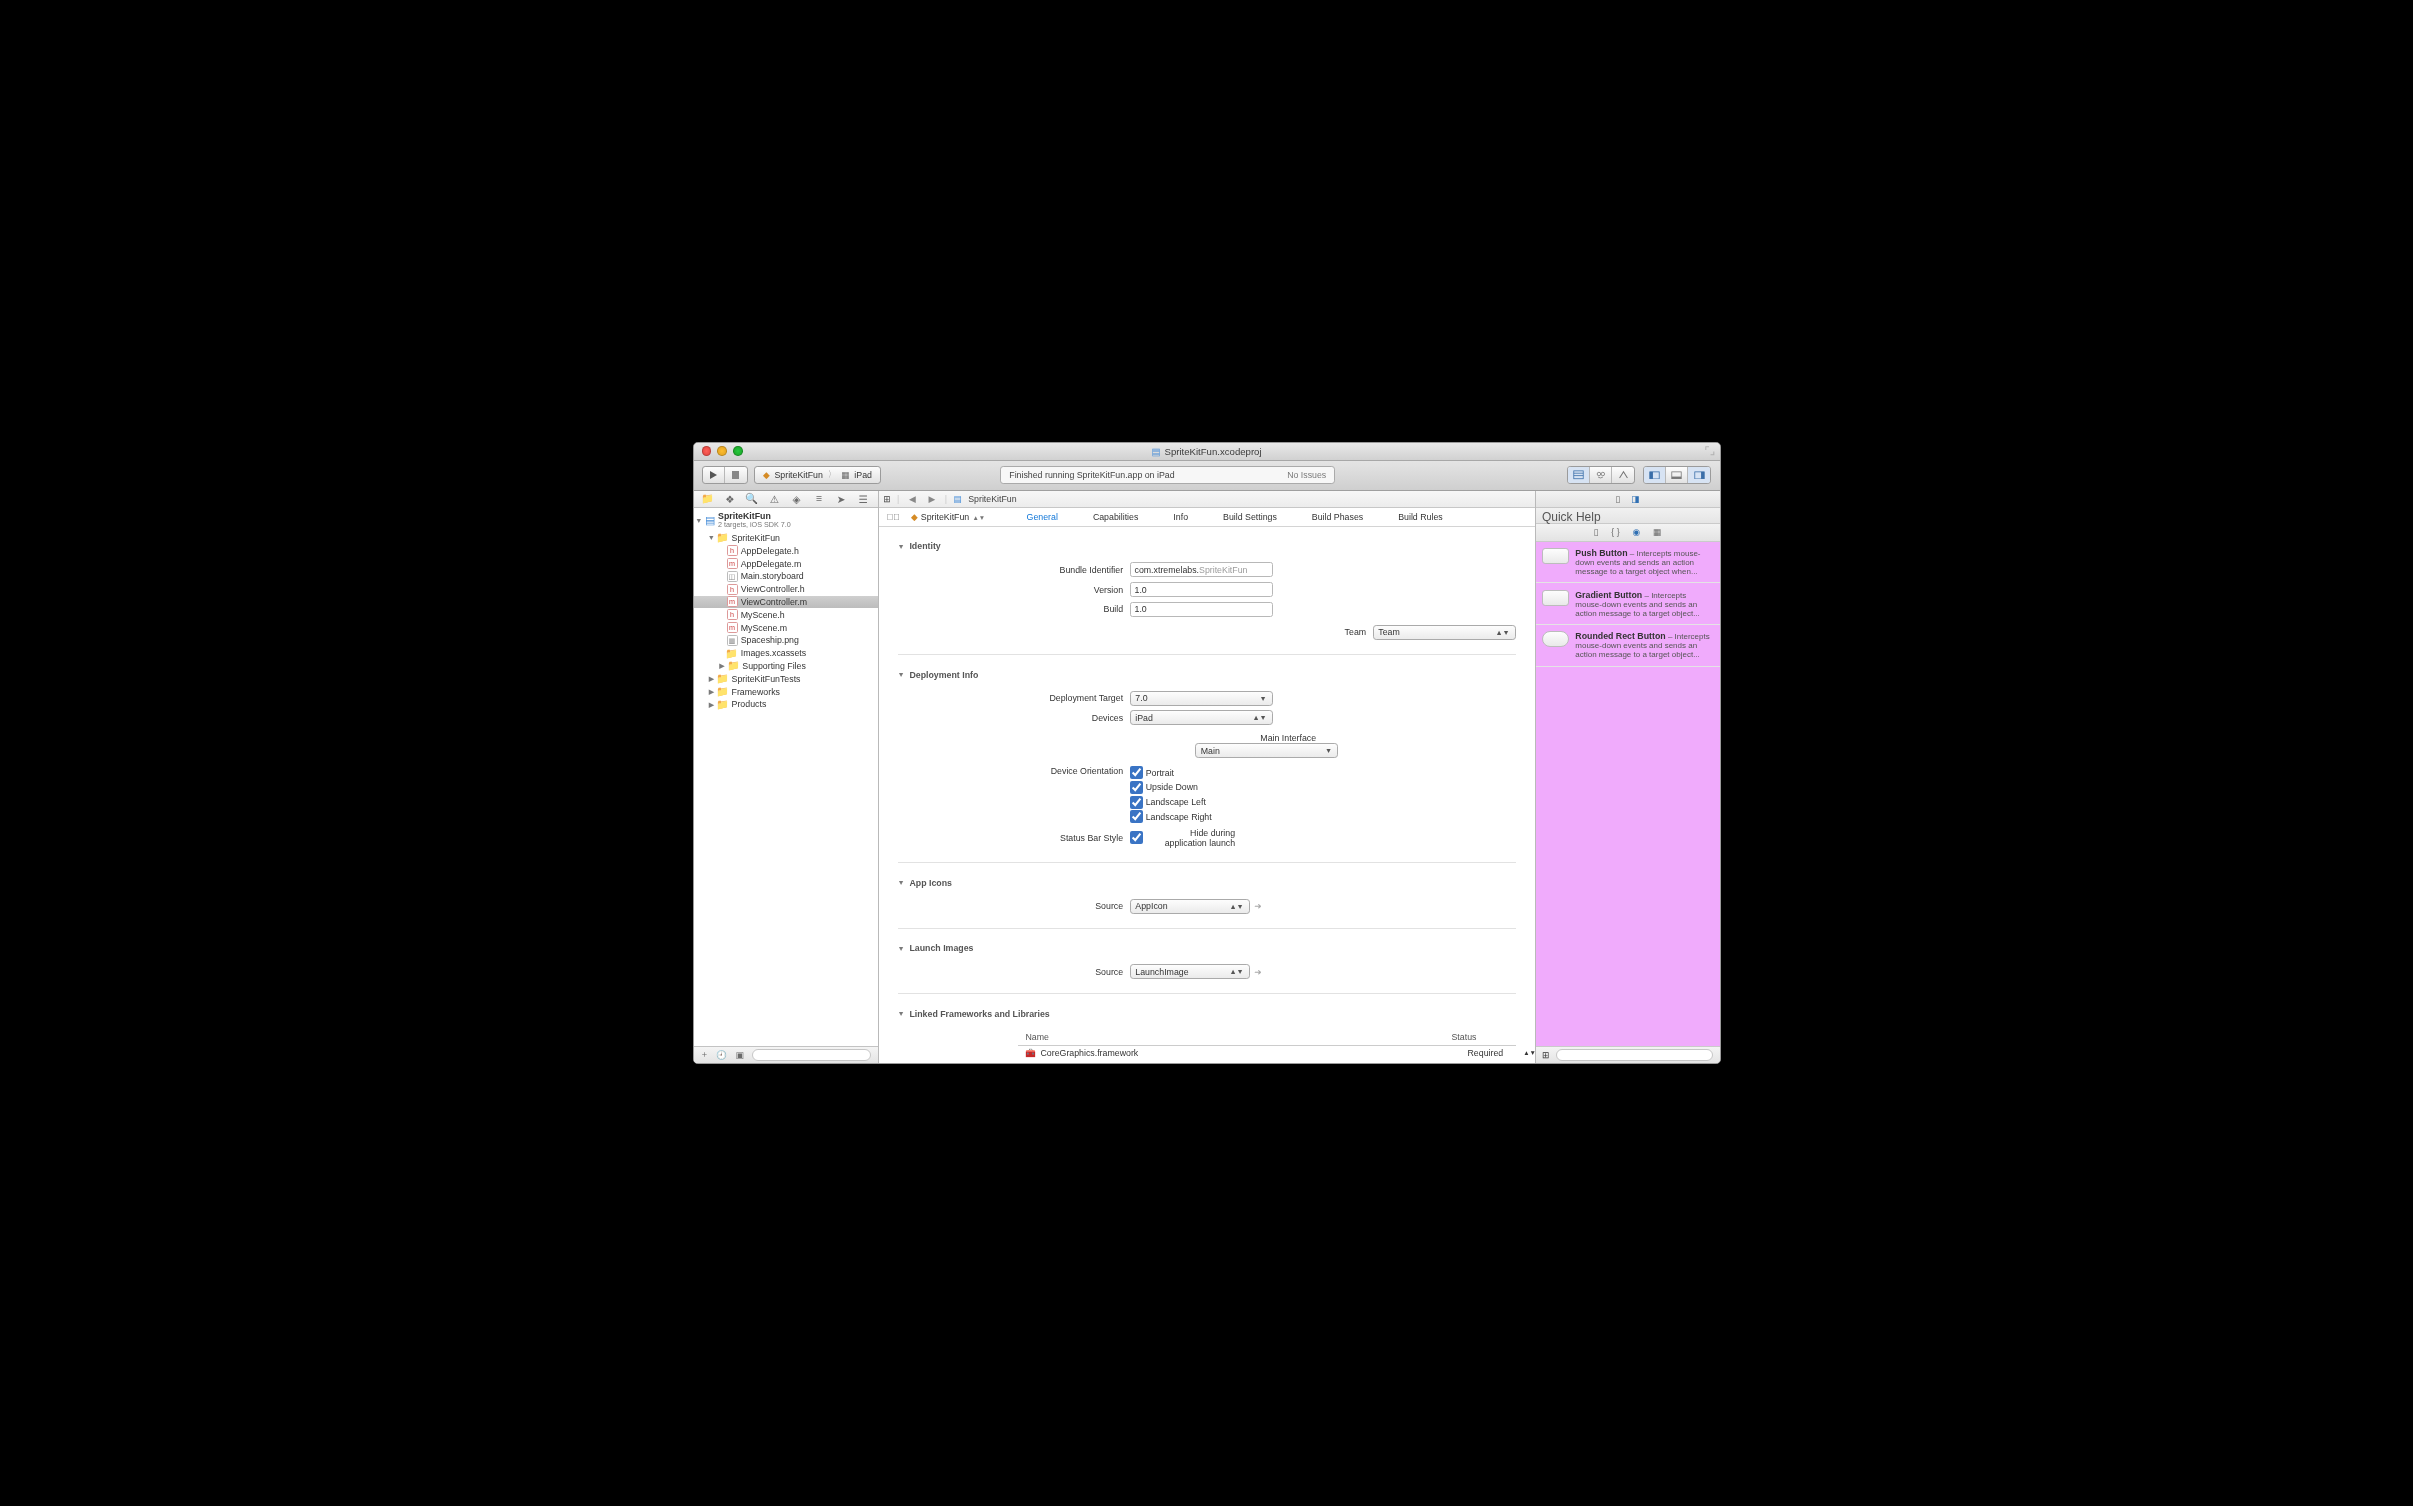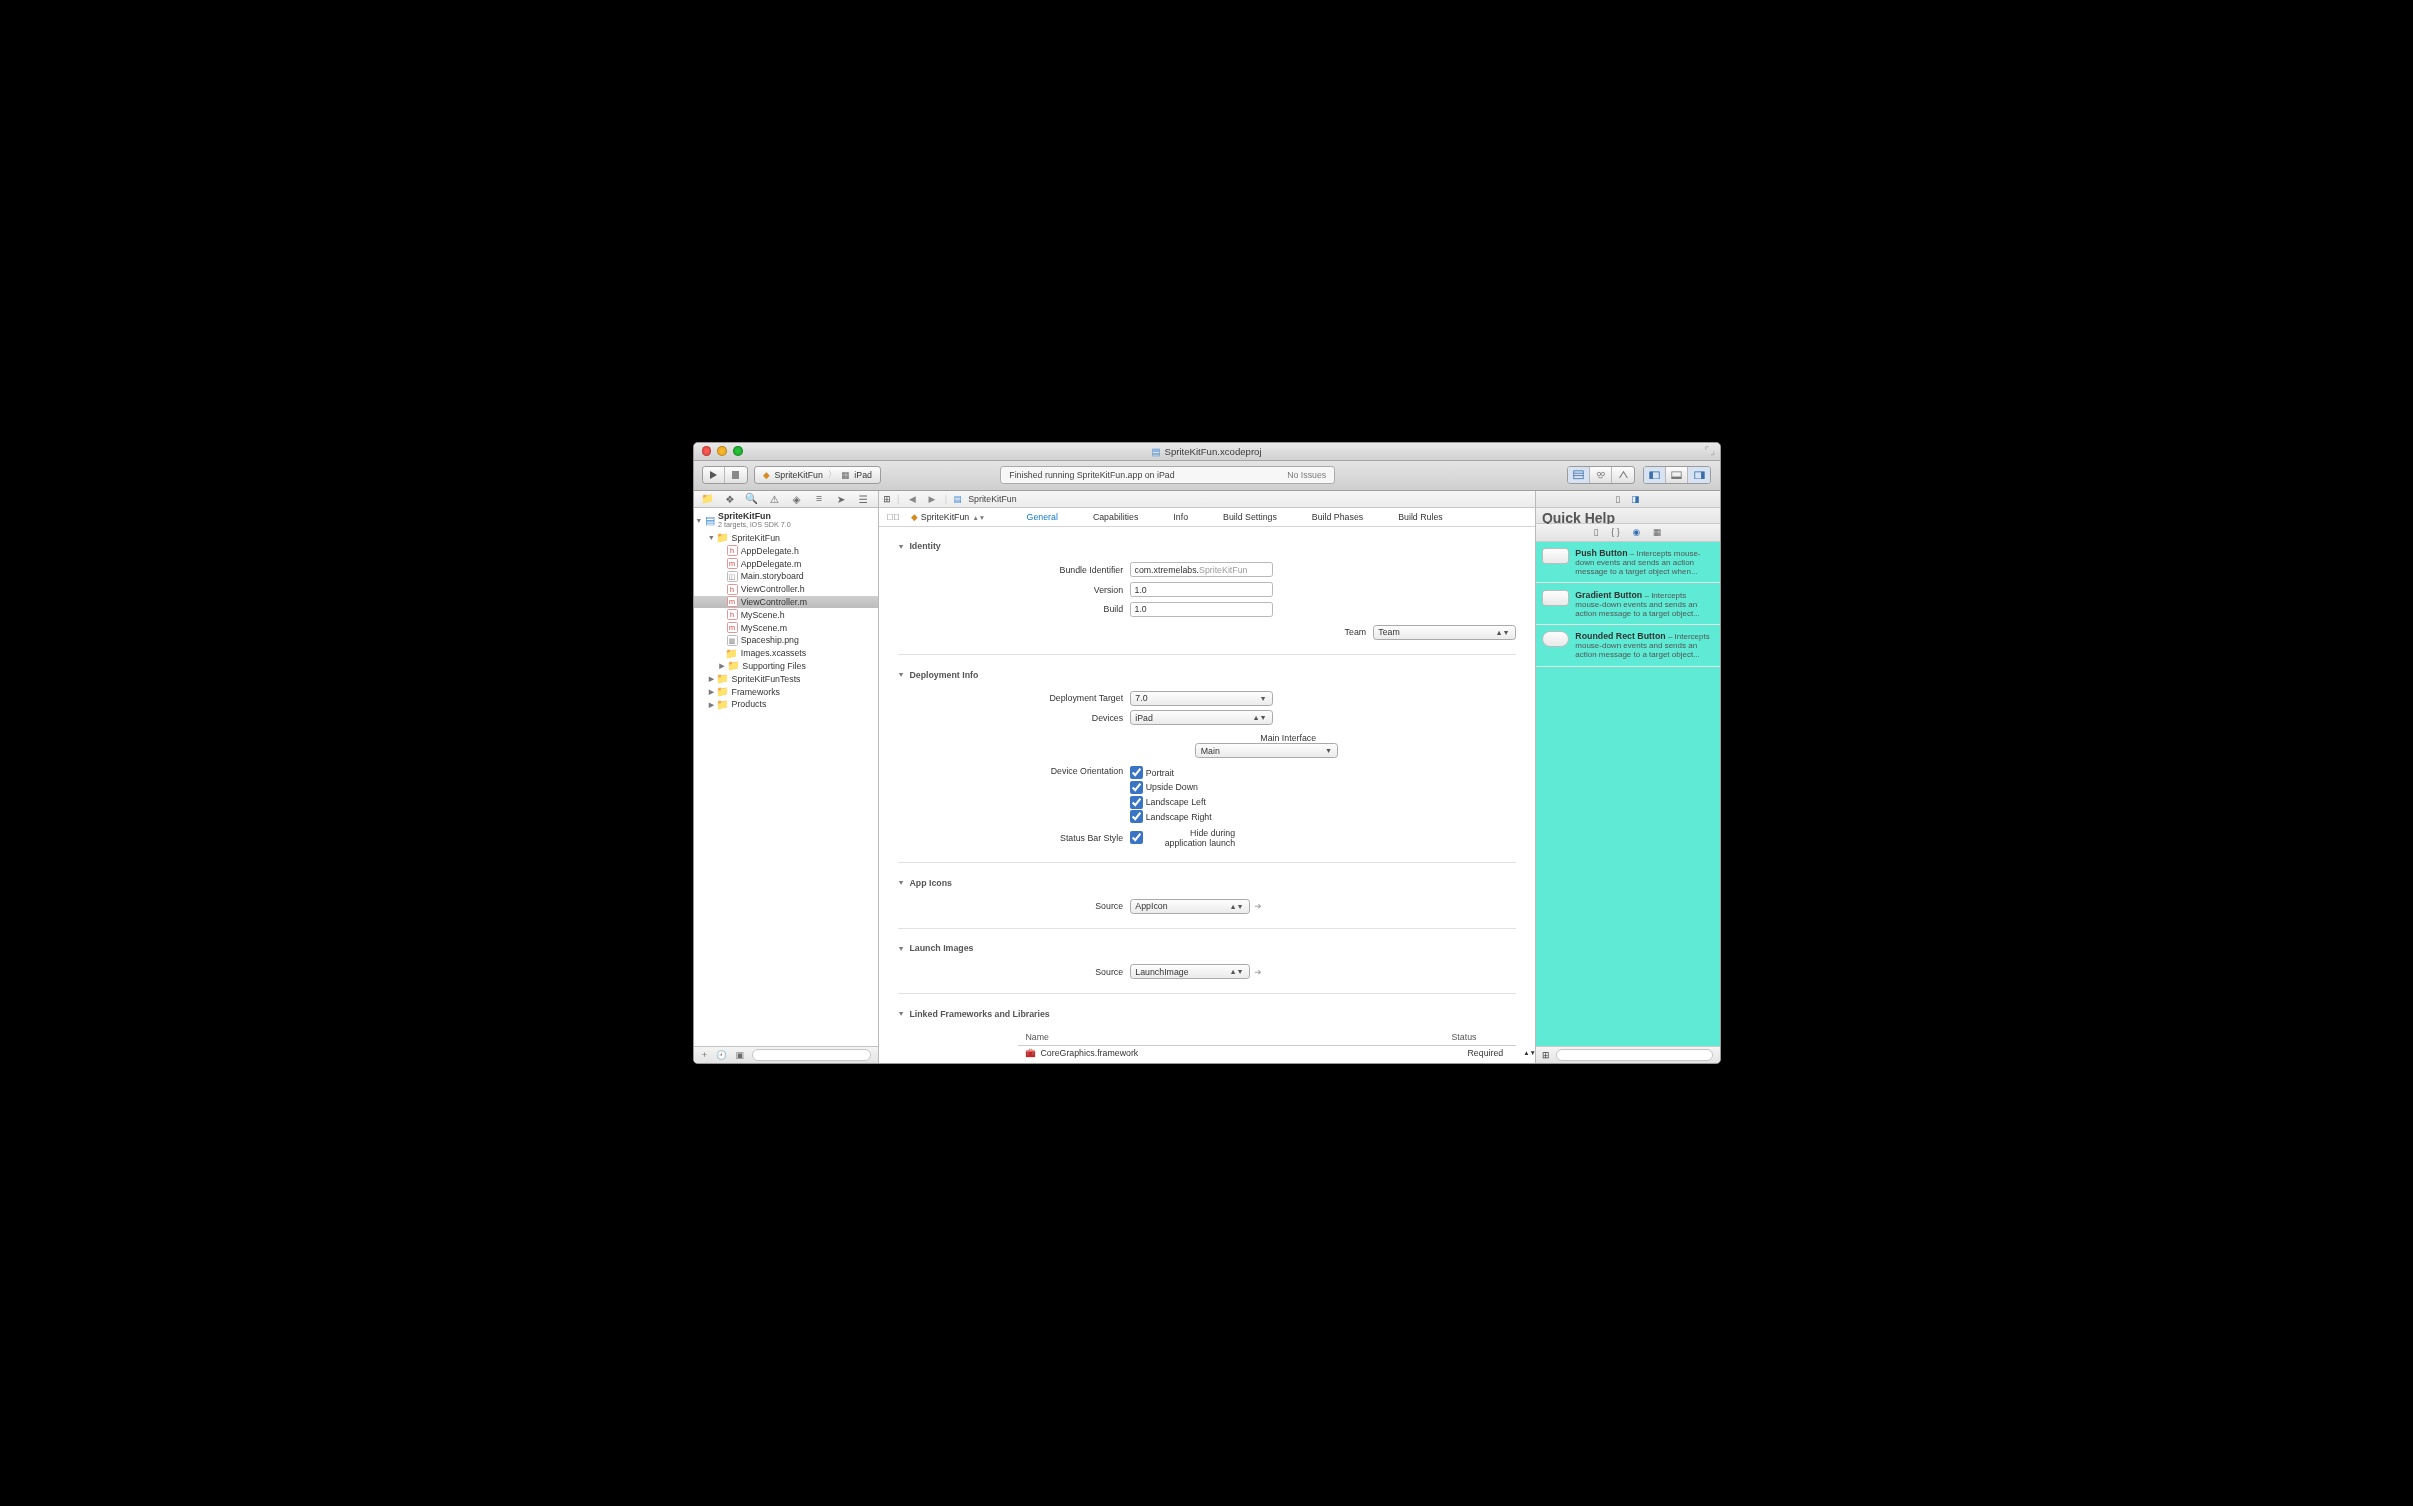--- a/index.html
+++ b/index.html
@@ -83,24 +83,24 @@
   .tbl-head .c1 { flex:1; padding-left:8px; }
   .tbl-head .c2 { width:64px; }
   .tbl-row { display:flex; align-items:center; font-size:8.8px; padding: 2.4px 0; }
   .tbl-row .c1 { flex:1; padding-left:8px; display:flex; align-items:center; gap:4px; }
   .tbl-row .c2 { width:64px; display:flex; align-items:center; gap:20px;padding-left:16px; }
   .briefcase { color:#d6a23e; }
 
   
   .inspector { width: 185px; border-left: 0.8px solid #b9b9b9; background: #ededed; display: flex; flex-direction: column; }
   .insp-tabs { height: 17.5px; background: linear-gradient(#f3f3f3,#e3e3e3); border-bottom: 0.8px solid #c7c7c7; display: flex; align-items: center; justify-content: center; gap: 11px; color:#6a6a6a; }
-  .insp-head { height: 16px; background: linear-gradient(#f1f1f1,#e5e5e5); border-bottom: 0.8px solid #cacaca; padding: 1.6px 6.4px; font-weight: bold; font-size: 14px; color: #555; }
+  .insp-head { height: 16px; background: linear-gradient(#f1f1f1,#e5e5e5); border-bottom: 0.8px solid #cacaca; padding: 1.6px 6.4px; font-weight: normal; font-size: 12px; color: #555; }
   .noqh { flex: 0 0 319px; display: flex; align-items: flex-start; justify-content: center; padding-top: 30px; color: #9a9a9a; font-weight: bold; font-size: 12.8px; background: #ededed; border-bottom: 0.8px solid #cacaca; }
   .lib-tabs { height: 17.5px; border-bottom: 0.8px solid #cacaca; display: flex; align-items: center; justify-content: center; gap: 12.8px; background: linear-gradient(#f3f3f3,#e3e3e3); color:#6a6a6a;}
-  .library { flex: 1; overflow: auto; background: #5eead4; }
+  .library { flex: 1; overflow: auto; background: #f0abfc; }
   .libitem { display: flex; gap: 6.4px; padding: 6.4px; border-bottom: 0.8px solid #e4e4e4; font-size: 8px; color: #555; }
   .libitem .thumb { width: 27px; height: 16px; border: 0.8px solid #bcbcbc; border-radius: 3.2px; background: linear-gradient(#fdfdfd,#e9e9e9); flex-shrink: 0; }
   .libitem .thumb.round { border-radius: 8px; }
   .libitem .txt b { color: #333; font-size: 8.8px; }
   .insp-foot { height: 17.5px; border-top:0.8px solid #cacaca; background: linear-gradient(#f4f4f4,#e4e4e4); display:flex; align-items:center; gap:6.4px; padding:0 6.4px; }
   .insp-foot .search { flex:1; height:12px; border:0.8px solid #c6c6c6; border-radius:6.4px; background:#fff; }
 
   svg { display: block; }
 </style>
 </head>

